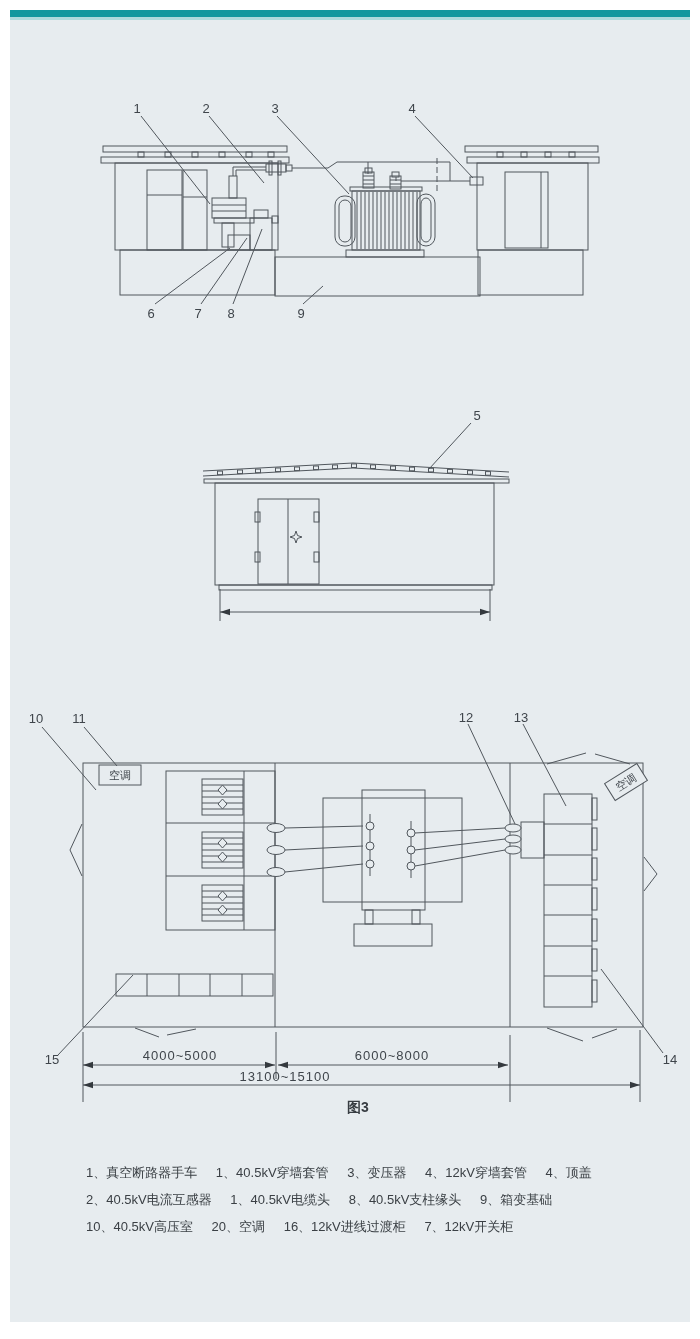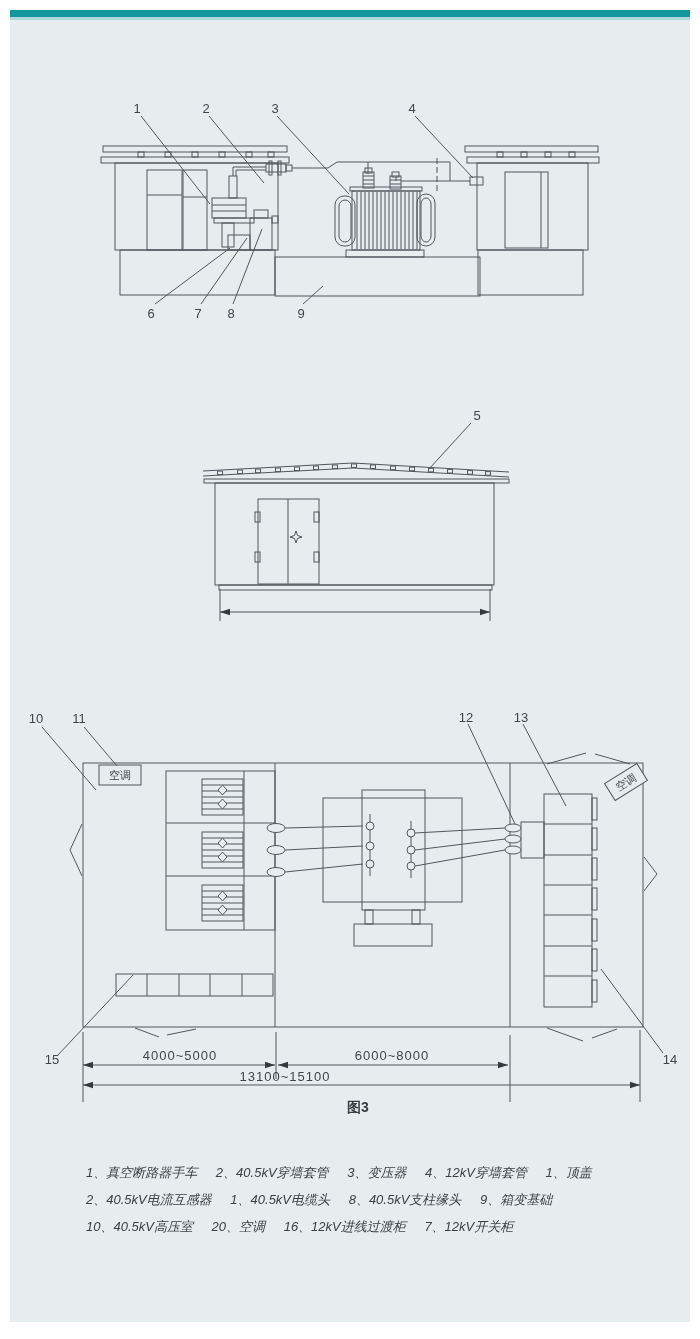--- a/index.html
+++ b/index.html
@@ -15,21 +15,21 @@
   .lbl{fill:#3f454b;stroke:none;font-size:13px;text-anchor:middle;
        font-family:"Liberation Sans","DejaVu Sans",sans-serif;}
   .dim{fill:#3f454b;stroke:none;font-size:13px;letter-spacing:1px;text-anchor:middle;
        font-family:"Liberation Sans","DejaVu Sans",sans-serif;}
   .cjk{fill:#3f454b;stroke:none;font-size:11px;text-anchor:middle;
        font-family:"Liberation Sans","DejaVu Sans",sans-serif;}
   .cap{fill:#383d42;stroke:none;font-size:14px;font-weight:600;text-anchor:middle;
        font-family:"Liberation Sans","DejaVu Sans",sans-serif;}
   #legend{position:absolute;left:86px;top:1159px;width:600px;color:#3b4045;font-size:13px;}
   .legend-line{white-space:nowrap;line-height:27px;}
-  .legend-item{margin-right:15px;font-style:italic;}
+  .legend-item{margin-right:15px;}
 </style>
 </head>
 <body>
 
 <div id="page">
   <div id="accent-bar"></div>
   <div id="accent-stripe"></div>
   <div id="panel"></div>
 
   <svg id="drawing" width="700" height="1339" viewBox="0 0 700 1339">
@@ -335,24 +335,24 @@
         <text class="dim" x="285" y="1081">13100~15100</text>
       </g>
 
       <text class="cap" x="358" y="1112">图3</text>
     </g>
   </svg>
 
   <div id="legend">
     <div class="legend-line">
       <span class="legend-item">1、真空断路器手车</span>
-      <span class="legend-item">2、40.5kV穿墙套管</span>
+      <span class="legend-item">1、40.5kV穿墙套管</span>
       <span class="legend-item">3、变压器</span>
       <span class="legend-item">4、12kV穿墙套管</span>
-      <span class="legend-item">1、顶盖</span>
+      <span class="legend-item">4、顶盖</span>
     </div>
     <div class="legend-line">
       <span class="legend-item">2、40.5kV电流互感器</span>
       <span class="legend-item">1、40.5kV电缆头</span>
       <span class="legend-item">8、40.5kV支柱缘头</span>
       <span class="legend-item">9、箱变基础</span>
     </div>
     <div class="legend-line">
       <span class="legend-item">10、40.5kV高压室</span>
       <span class="legend-item">20、空调</span>

